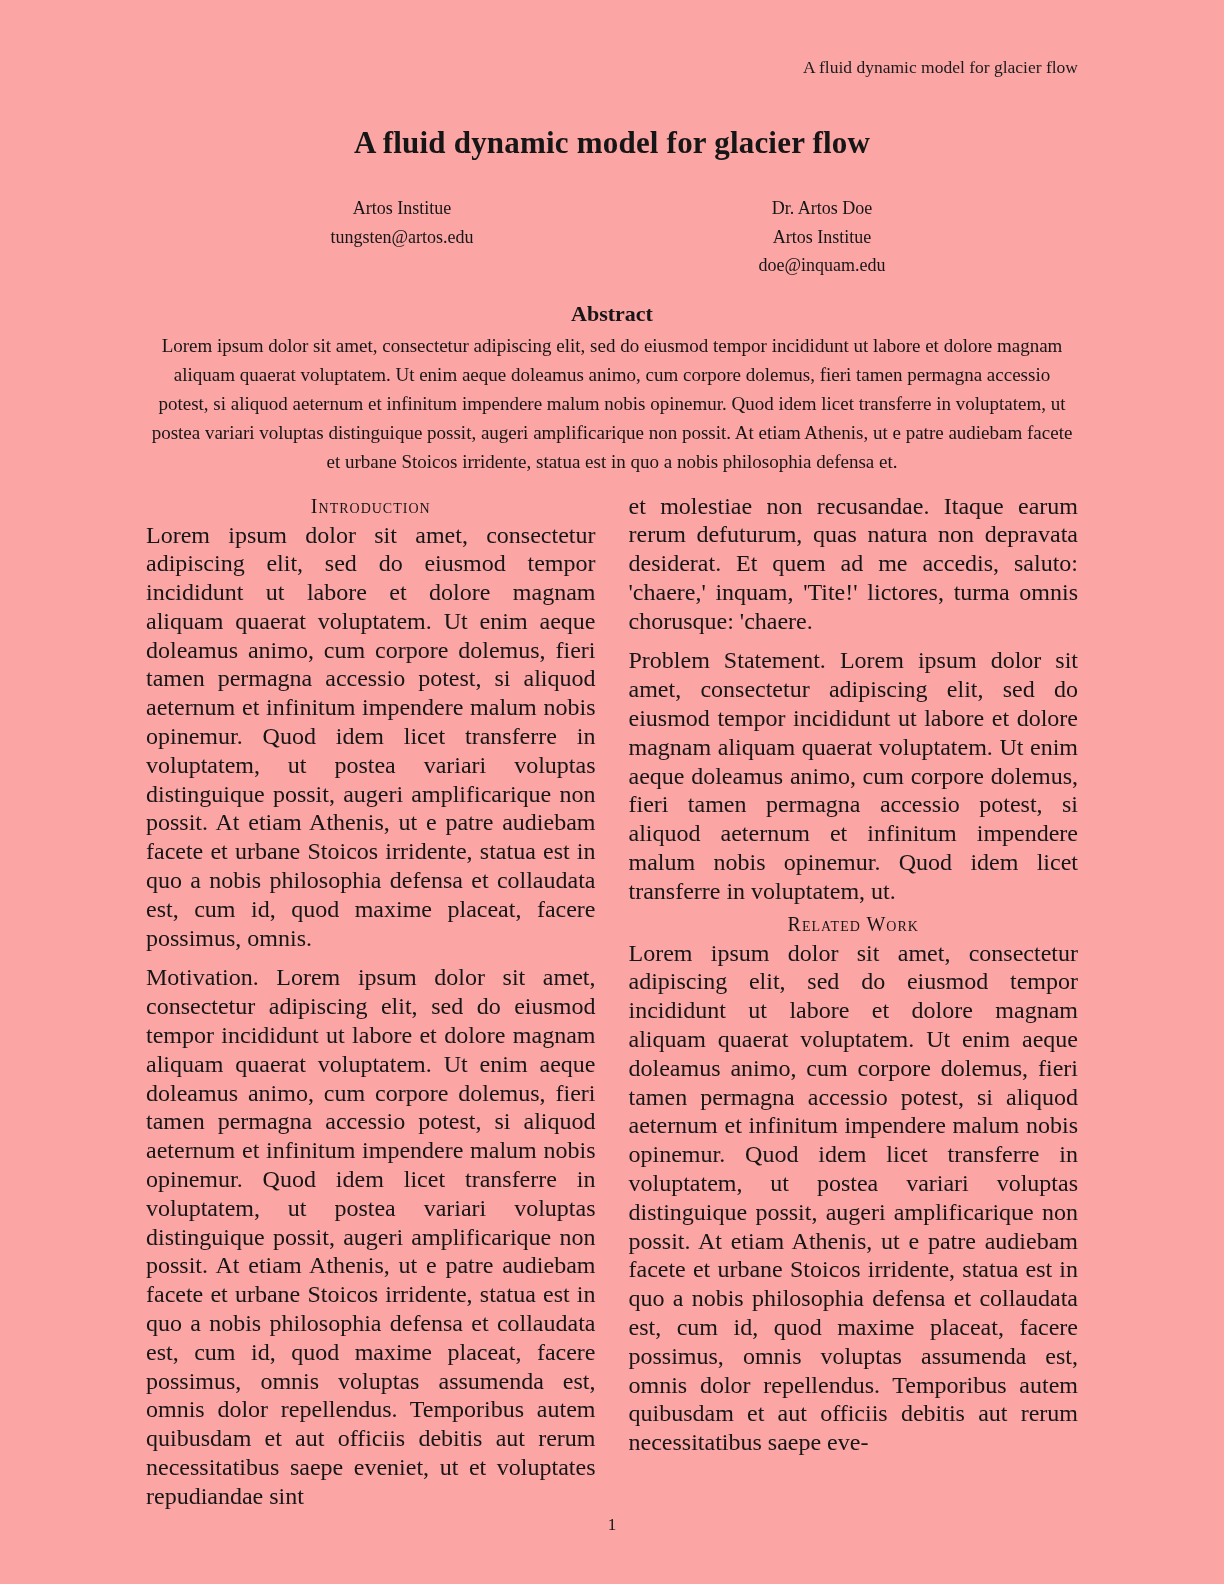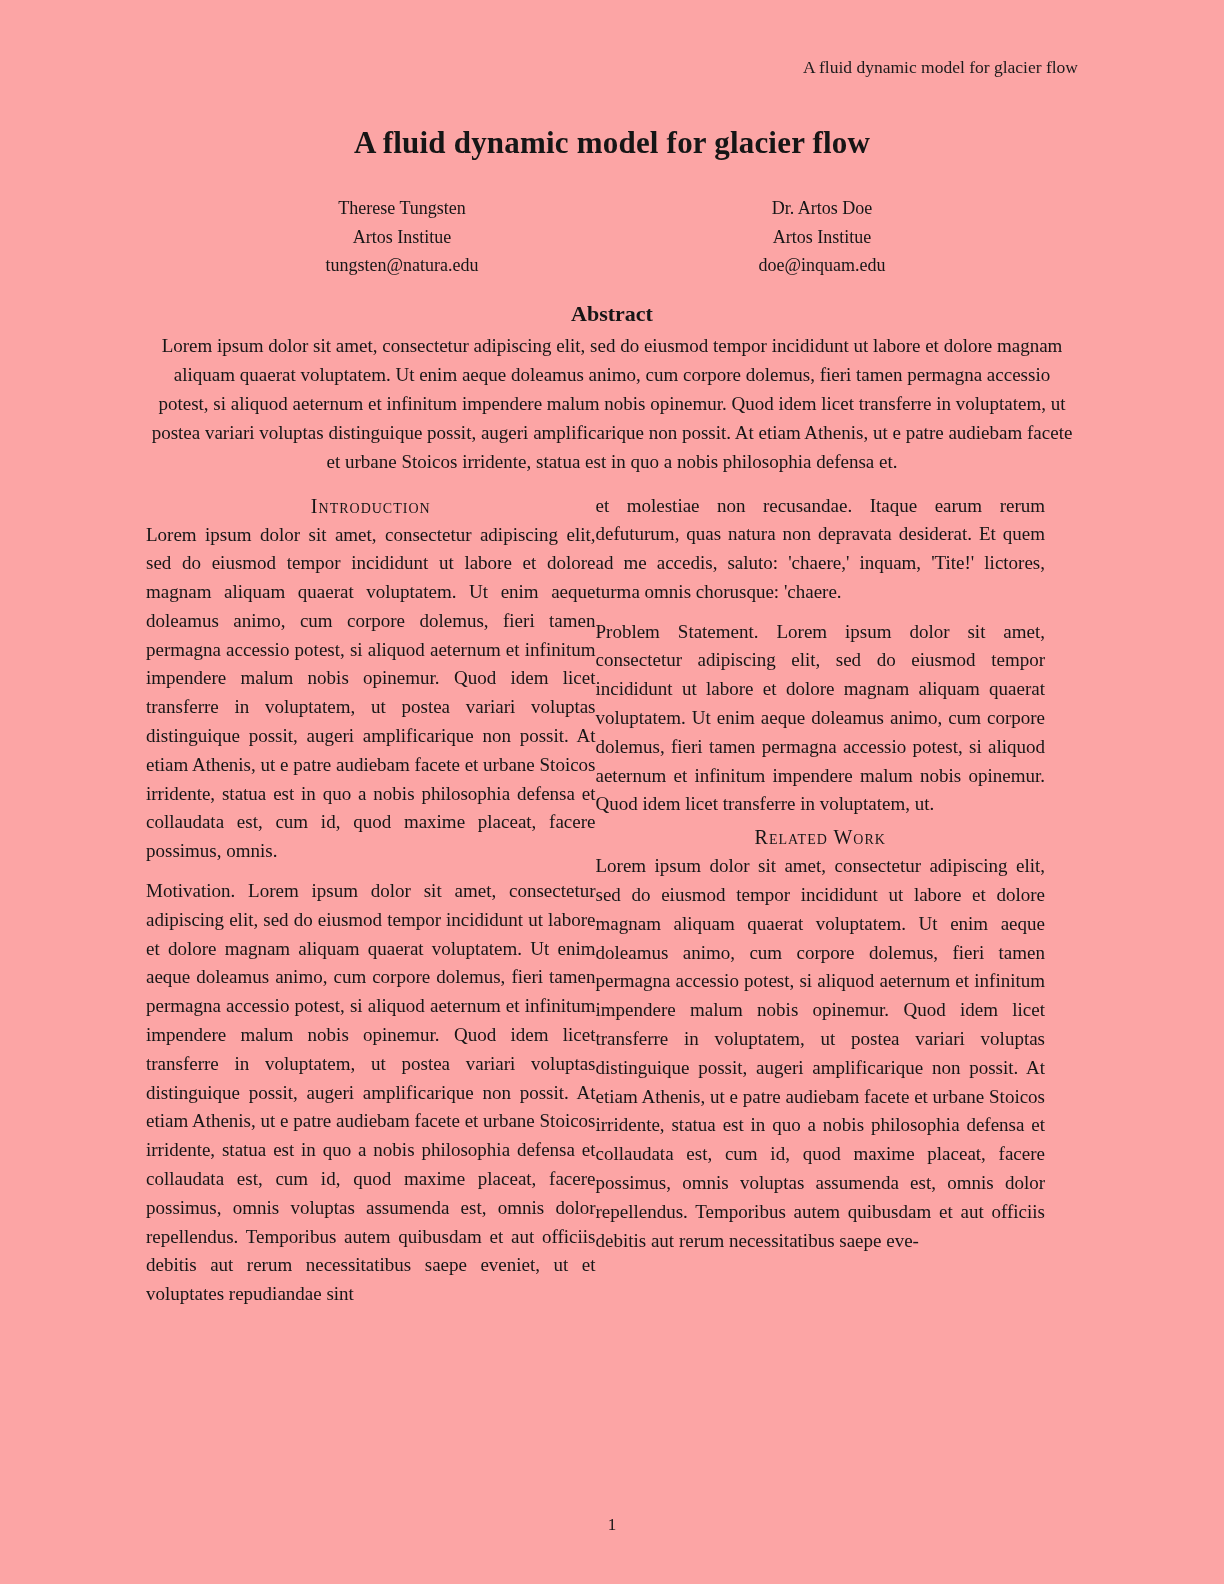--- a/index.html
+++ b/index.html
@@ -53,20 +53,21 @@
   }
   .abstract-text {
     margin: 5px auto 0 auto;
     width: 930px;
     text-align: center;
     font-size: 19px;
     line-height: 29px;
   }
   .columns {
     display: flex;
+    gap: 33px;
     margin-top: 16px;
   }
   .col {
     width: 449.5px;
     flex: 0 0 auto;
   }
   .section-heading {
     margin: 0 0 1px 0;
     text-align: center;
     font-size: 20px;
@@ -74,21 +75,21 @@
     font-weight: 500;
     font-variant: small-caps;
     letter-spacing: 1px;
   }
   .section-heading.spaced {
     margin-top: 4px;
   }
   .body-par {
     margin: 0;
     text-align: justify;
-    font-size: 19px;
+    font-size: 24px;
     line-height: 28.8px;
   }
   .para-space {
     margin-top: 11px;
   }
   .runin {
   }
   .runin::after {
     content: "\00a0";
   }
@@ -106,23 +107,22 @@
 <body>
 
 <div class="page">
 
   <div class="running-head">A fluid dynamic model for glacier flow</div>
 
   <h1 class="title">A fluid dynamic model for glacier flow</h1>
 
   <div class="authors">
     <div class="author">
-      <div>Therese Tungsten</div>
       <div>Artos Institue</div>
-      <div>tungsten@natura.edu</div>
+      <div>tungsten@artos.edu</div>
     </div>
     <div class="author">
       <div>Dr. Artos Doe</div>
       <div>Artos Institue</div>
       <div>doe@inquam.edu</div>
     </div>
   </div>
 
   <div class="abstract-heading">Abstract</div>
 

